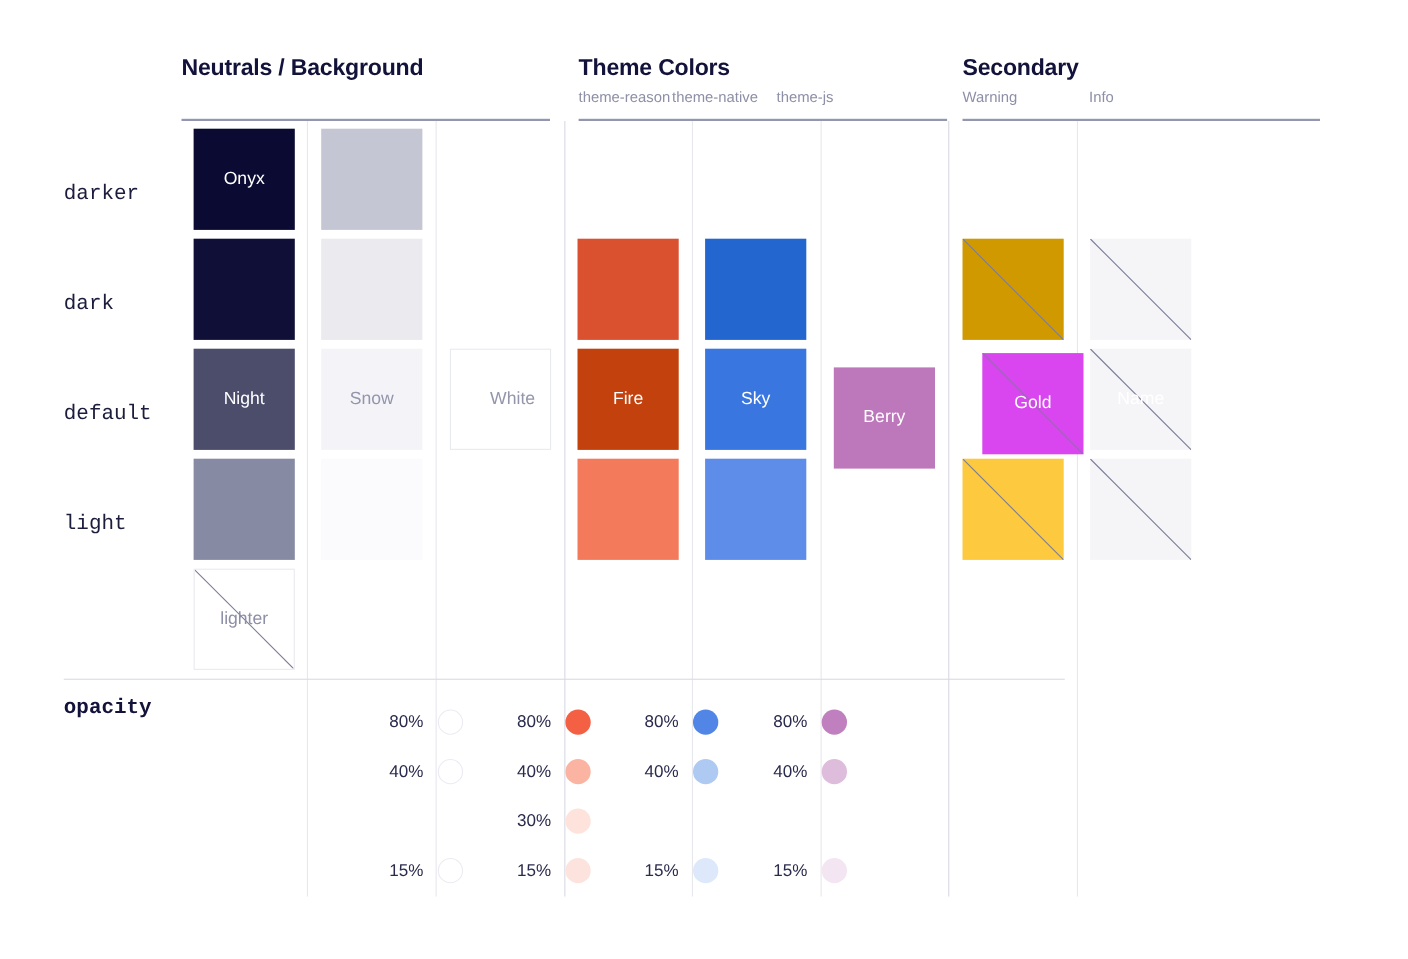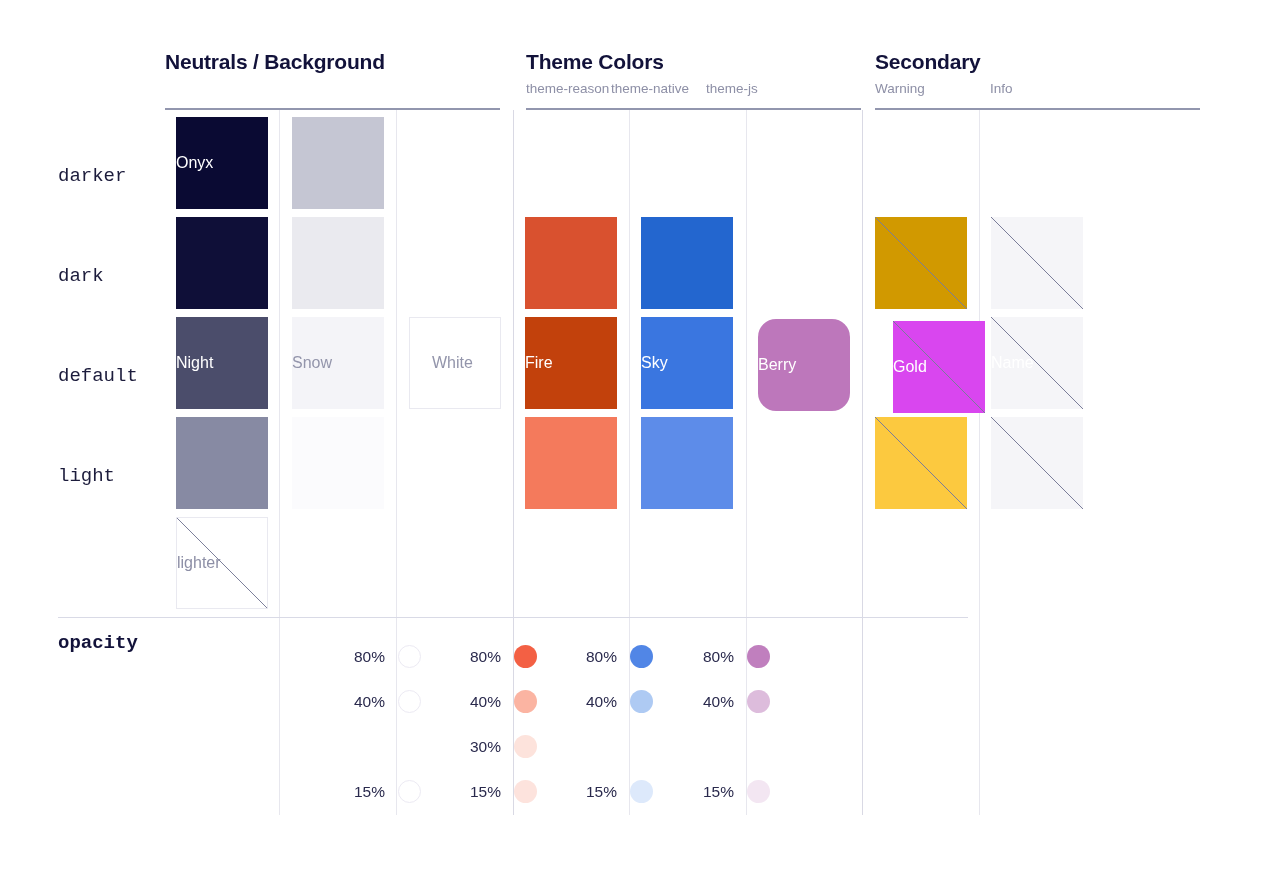--- a/index.html
+++ b/index.html
@@ -78,20 +78,21 @@
     white-space: nowrap;
   }
 
   
   .swatch {
     position: absolute;
     width: 92px;
     height: 92px;
     display: flex;
     align-items: center;
+    justify-content: center;
     overflow: hidden;
   }
   .swatch .sw-label {
     font-family: "Liberation Sans", sans-serif;
     font-size: 16px;
     position: relative;
     z-index: 2;
     white-space: nowrap;
   }
   .swatch.bordered { border: 1px solid #e9e9f0; }
@@ -230,21 +231,21 @@
       <span class="op-dot" style="background: rgb(81, 134, 230);"></span>
     </div>
     <div class="op-row" style="left: 577px; top: 690px;">
       <span class="op-pct">40%</span>
       <span class="op-dot" style="background: rgb(174, 202, 243);"></span>
     </div>
     <div class="op-row" style="left: 577px; top: 780px;">
       <span class="op-pct">15%</span>
       <span class="op-dot" style="background: rgb(221, 233, 251);"></span>
     </div>
-    <div class="swatch" style="left: 758px; top: 319px; background: rgb(189, 119, 187); border-radius: 18px;">
+    <div class="swatch" style="left: 758px; top: 334px; background: rgb(189, 119, 187);">
       <span class="sw-label" style="color: rgb(255, 255, 255);">Berry</span>
     </div>
     <div class="op-row" style="left: 694px; top: 645px;">
       <span class="op-pct">80%</span>
       <span class="op-dot" style="background: rgb(192, 127, 190);"></span>
     </div>
     <div class="op-row" style="left: 694px; top: 690px;">
       <span class="op-pct">40%</span>
       <span class="op-dot" style="background: rgb(221, 188, 220);"></span>
     </div>

